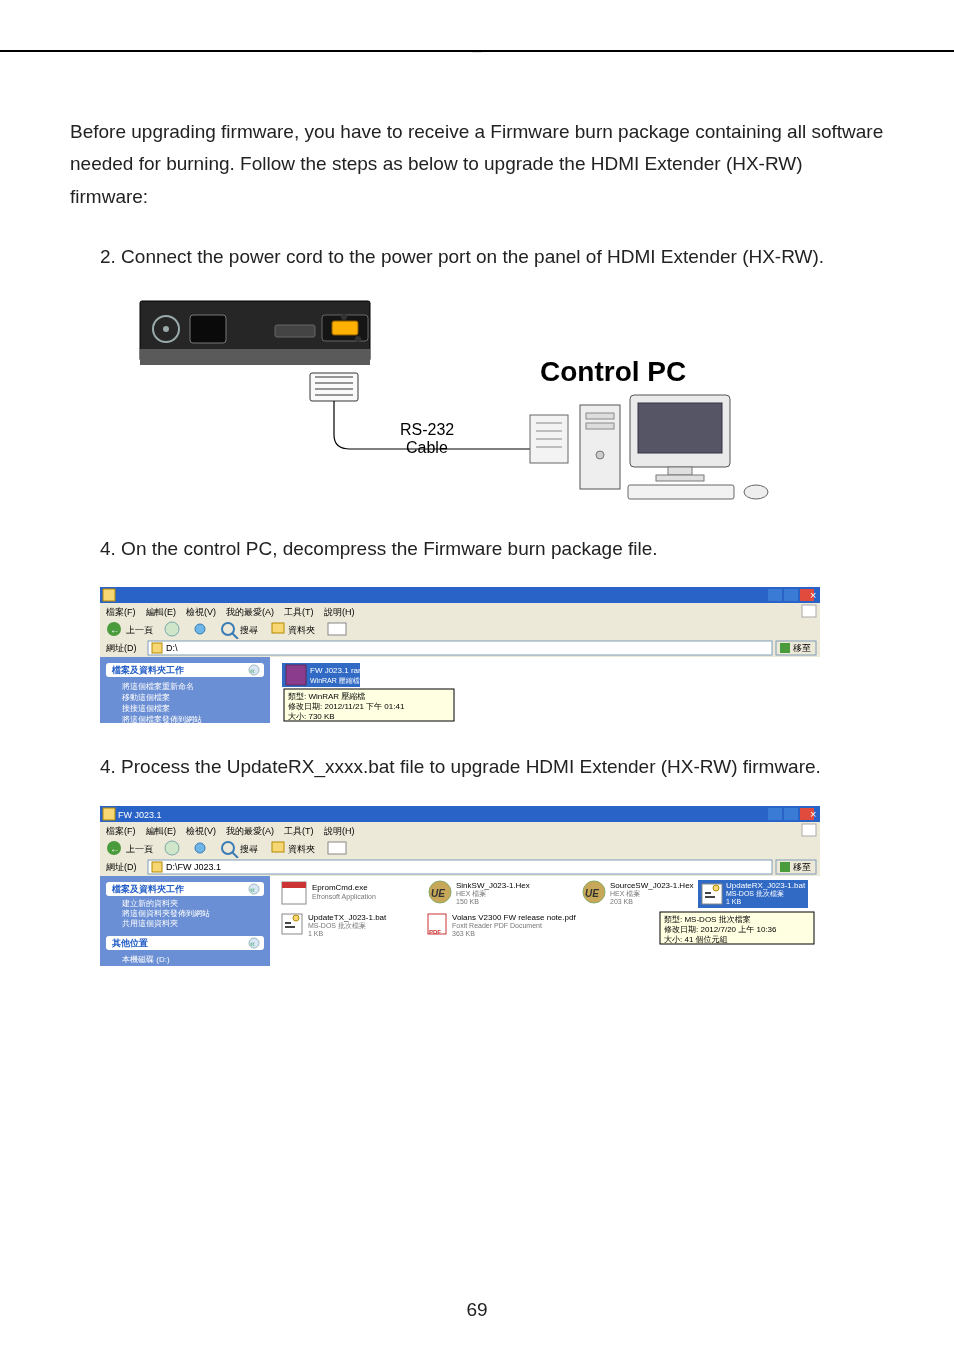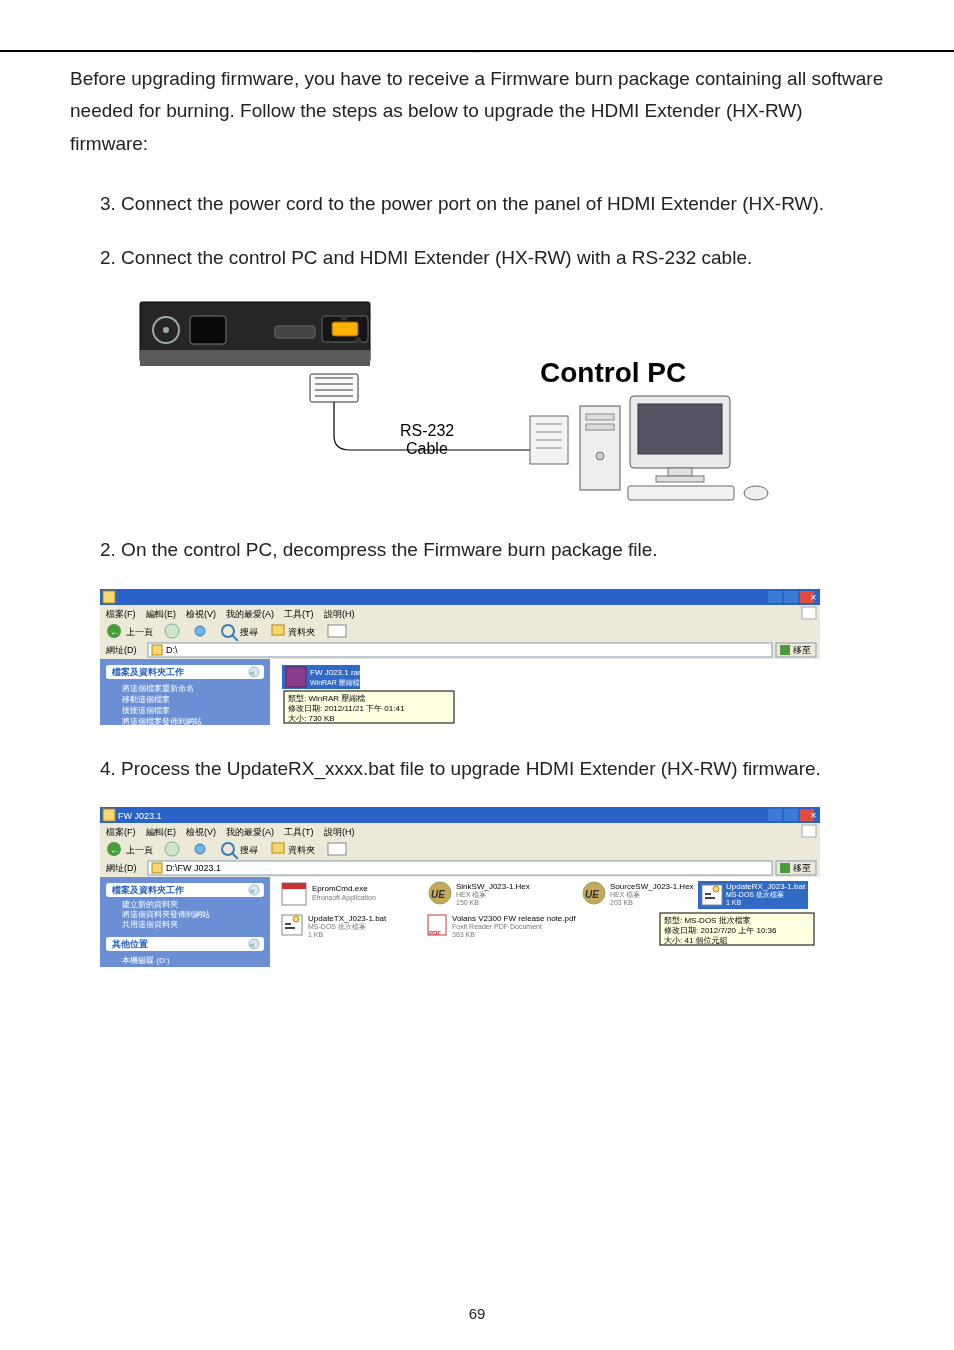--- a/index.html
+++ b/index.html
@@ -9,46 +9,43 @@
     width: 954px;
     height: 1350px;
     background: #fff;
     position: relative;
     padding: 0 70px;
     font-size: 19px;
     line-height: 1.7;
   }
   .topbar { position: absolute; top: 50px; left: 0; right: 0; border-top: 2px solid #000; }
   .underscore { position: absolute; top: 30px; left: 50%; transform: translateX(-50%); font-size: 16px; }
-  .content { padding-top: 63px; }
+  .content { padding-top: 116px; }
   .intro { margin-bottom: 28px; }
   .numlist { list-style: none; counter-reset: item; }
   .numitem { margin-bottom: 22px; padding-left: 30px; position: relative; }
   .numitem p { margin-bottom: 0; }
   .diagram-wrap, .screenshot-wrap { margin: 12px 0 28px 30px; }
   svg { display: block; }
-  .pagefoot { position: absolute; bottom: 24px; left: 0; right: 0; text-align: center; font-size: 15px; }
+  .pagefoot { position: absolute; bottom: 24px; left: 0; right: 0; text-align: center; font-size: 19px; }
 </style>
 </head>
 <body>
 
 <div class="underscore">_</div>
 <div class="topbar"></div>
 
 <div class="content">
   <p class="intro">Before upgrading firmware, you have to receive a Firmware burn package containing all software needed for burning. Follow the steps as below to upgrade the HDMI Extender (HX-RW) firmware:</p>
 
   <div class="numlist">
     <div class="numitem">
-      <p>3.  Connect the power cord to the power port on the panel of HDMI Extender (HX-RW).</p>
-    </div>
-
-    <div class="numitem">
-      <p>2.  Connect the control PC and HDMI Extender (HX-RW) with a RS-232 cable.</p>
-    </div>
+      <p>2.  Connect the power cord to the power port on the panel of HDMI Extender (HX-RW).</p>
+    </div>
+
 
     <div class="diagram-wrap">
       <svg width="720" height="210" viewBox="0 0 720 210">
 
         <rect x="40" y="6" width="230" height="60" rx="2" fill="#262626" stroke="#000"></rect>
         <rect x="40" y="54" width="230" height="16" fill="#5a5a5a"></rect>
         <circle cx="66" cy="34" r="13" fill="none" stroke="#9aa" stroke-width="2"></circle>
         <circle cx="66" cy="34" r="3" fill="#9aa"></circle>
         <rect x="90" y="20" width="36" height="28" rx="3" fill="#0a0a0a" stroke="#777"></rect>
         <rect x="175" y="30" width="40" height="12" rx="2" fill="#444" stroke="#666"></rect>
@@ -84,21 +81,21 @@
         <rect x="568" y="172" width="24" height="8" fill="#e0e0e0" stroke="#777"></rect>
         <rect x="556" y="180" width="48" height="6" fill="#e0e0e0" stroke="#777"></rect>
 
         <rect x="528" y="190" width="106" height="14" rx="2" fill="#f2f2f2" stroke="#666"></rect>
 
         <ellipse cx="656" cy="197" rx="12" ry="7" fill="#eee" stroke="#666"></ellipse>
       </svg>
     </div>
 
     <div class="numitem">
-      <p>2.  On the control PC, decompress the Firmware burn package file.</p>
+      <p>4.  On the control PC, decompress the Firmware burn package file.</p>
     </div>
 
     <div class="screenshot-wrap">
       <svg width="720" height="136" viewBox="0 0 720 136">
 
         <rect x="0" y="0" width="720" height="136" fill="#fff" stroke="#3a6ea5"></rect>
         <rect x="0" y="0" width="720" height="16" fill="#2a63c7"></rect>
         <rect x="700" y="2" width="14" height="12" fill="#e04b3e"></rect>
         <text x="710" y="12" font-size="11" fill="#fff">×</text>
         <rect x="684" y="2" width="14" height="12" fill="#3a7bd5"></rect>

